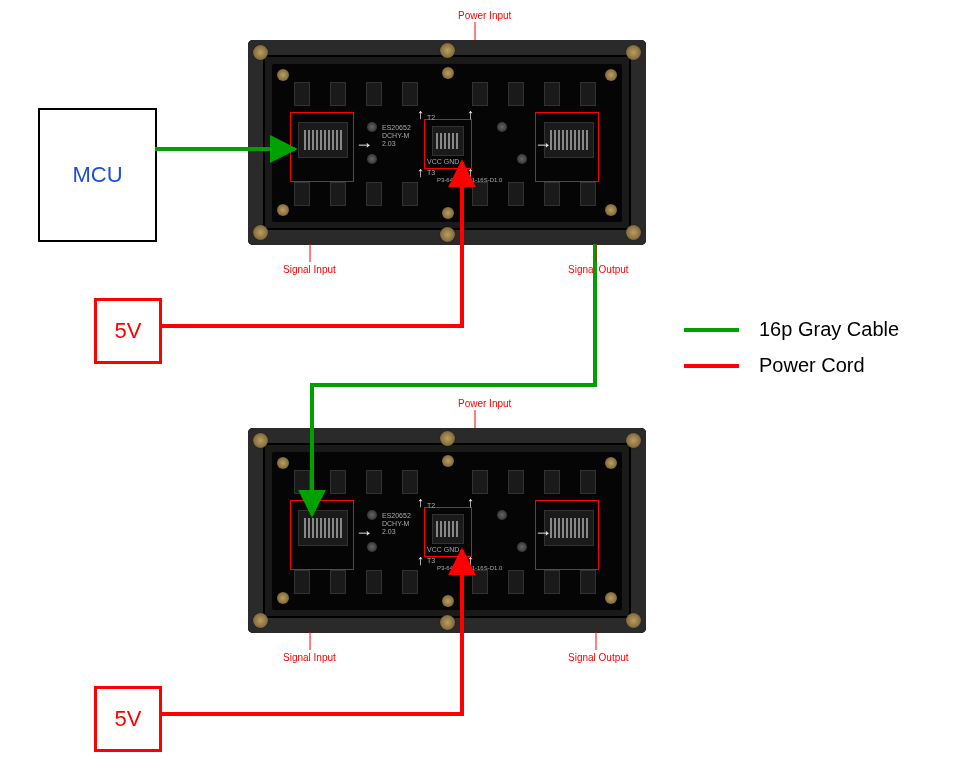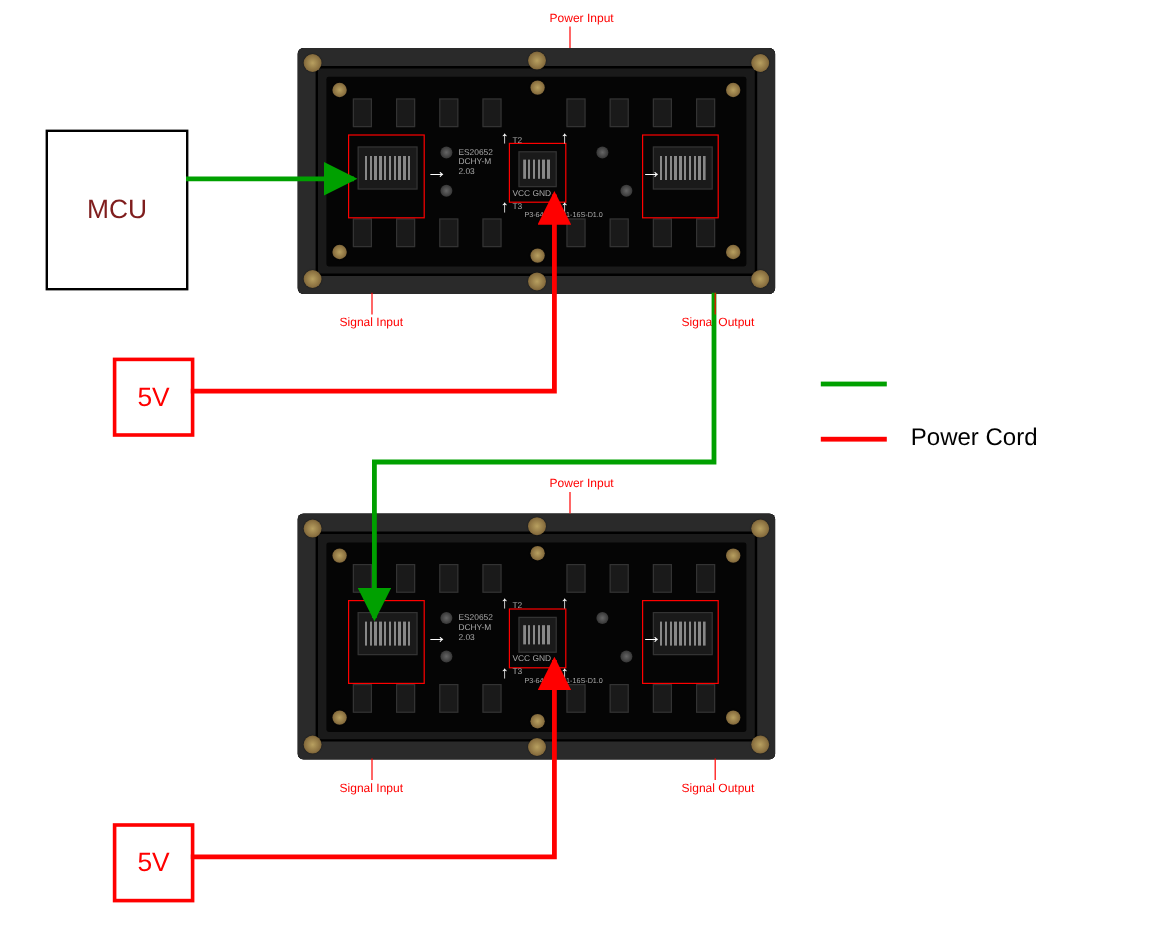--- a/index.html
+++ b/index.html
@@ -15,21 +15,21 @@
     position: absolute;
     border: 2px solid;
     display: flex;
     align-items: center;
     justify-content: center;
     font-size: 22px;
     background: #fff;
   }
   .mcu-box {
     border-color: #000;
-    color: #7f1d1d;
+    color: #1d4ed8;
   }
   .power-box {
     border-color: #ff0000;
     color: #ff0000;
     border-width: 3px;
   }
   .led-module {
     position: absolute;
     background: #1a1a1a;
     border-radius: 5px;
@@ -259,20 +259,21 @@
 <div class="label-txt" style="left:458px; top:10px;">Power Input</div>
 <div class="label-txt" style="left:283px; top:264px;">Signal Input</div>
 <div class="label-txt" style="left:568px; top:264px;">Signal Output</div>
 
 <div class="label-txt" style="left:458px; top:398px;">Power Input</div>
 <div class="label-txt" style="left:283px; top:652px;">Signal Input</div>
 <div class="label-txt" style="left:568px; top:652px;">Signal Output</div>
 
 <div class="legend-row" style="left:684px; top:318px;">
   <div class="legend-line" style="background:#00a000;"></div>
+  <span class="legend-text">16p Gray Cable</span>
 </div>
 <div class="legend-row" style="left:684px; top:354px;text-align:right;">
   <div class="legend-line" style="background:#ff0000;"></div>
   <span class="legend-text">Power Cord</span>
 </div>
 
 <svg class="arrows">
   <defs>
     <marker id="arrG" viewBox="0 0 10 10" refX="9" refY="5" markerWidth="7" markerHeight="7" orient="auto-start-reverse">
       <path d="M 0 0 L 10 5 L 0 10 z" fill="#00a000"></path>

